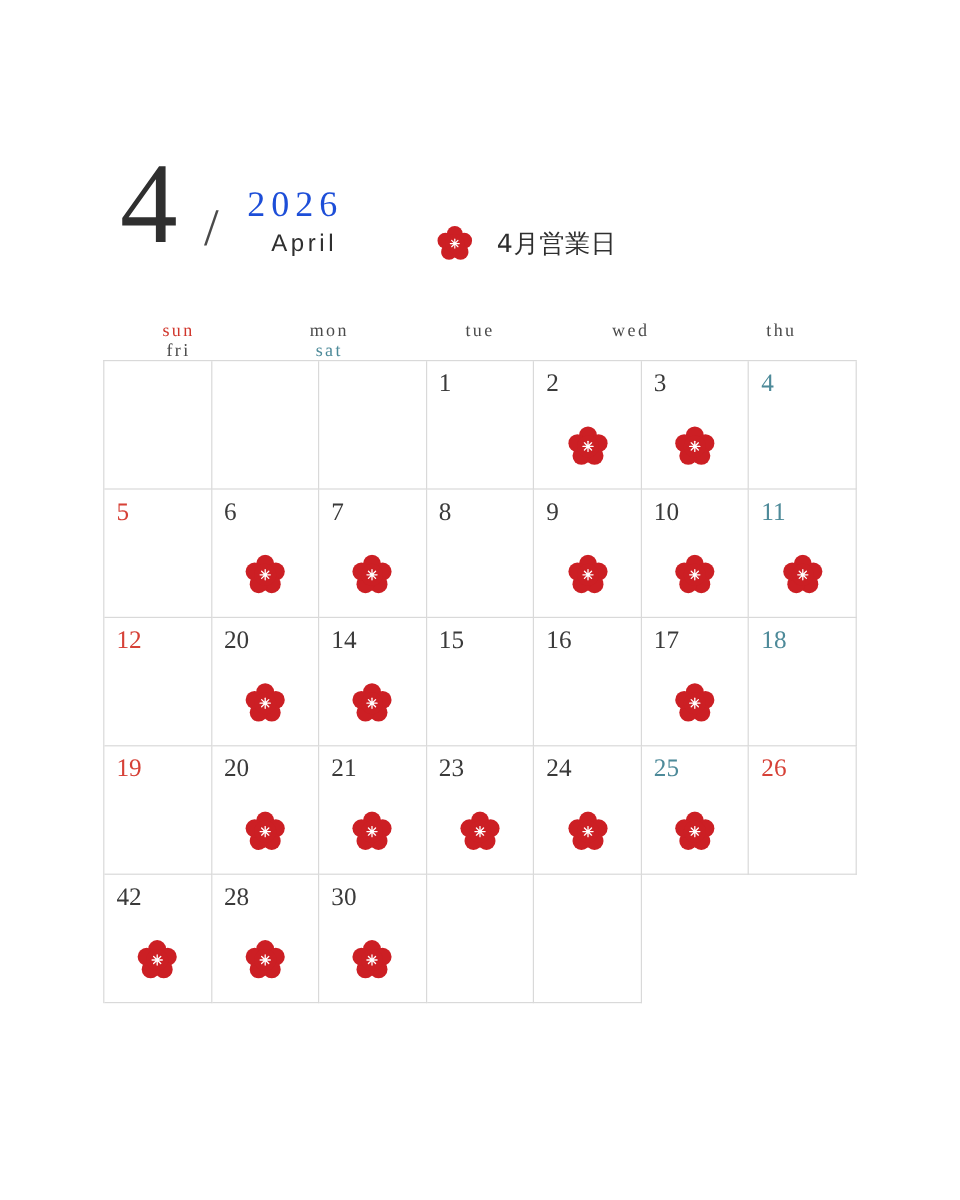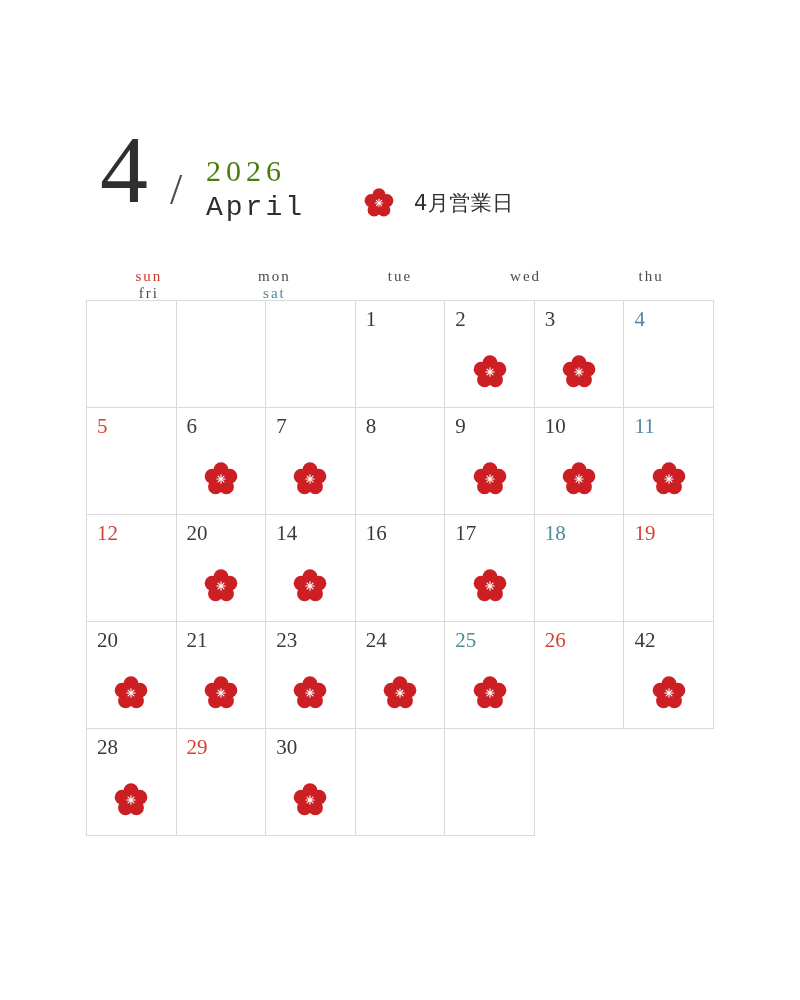--- a/index.html
+++ b/index.html
@@ -54,30 +54,31 @@
   .year-month {
     position: absolute;
     left: 120px;
     top: 14px;
     width: 220px;
   }
   .year {
     font-family: "Liberation Serif", serif;
     font-size: 30px;
     letter-spacing: 5px;
-    color: #4d7c0f;
+    color: #1d4ed8;
     line-height: 1.15;
   }
   .month-en {
-    font-family: Liberation Mono, monospace;
-    font-size: 28px;
+    font-family: Liberation Sans, sans-serif;
+    font-size: 20px;
     letter-spacing: 3px;
     color: #2f2f2f;
     line-height: 1.2;
     margin-top: 2px;
+    margin-left: 20px;
   }
 
   .legend {
     position: absolute;
     left: 278px;
     top: 48px;
     display: flex;
     align-items: center;
     gap: 20px;
   }
@@ -392,20 +393,23 @@
                 <g fill="#ffffff">
                   <circle cx="50" cy="50" r="4.5"></circle>
                   <rect x="48.4" y="36" width="3.2" height="28" rx="1.6"></rect>
                   <rect x="48.4" y="36" width="3.2" height="28" rx="1.6" transform="rotate(45 50 50)"></rect>
                   <rect x="48.4" y="36" width="3.2" height="28" rx="1.6" transform="rotate(90 50 50)"></rect>
                   <rect x="48.4" y="36" width="3.2" height="28" rx="1.6" transform="rotate(135 50 50)"></rect>
                 </g>
               </svg></span></div>
         </div>
         <div class="cell">
+          <div class="daynum">15</div>
+        </div>
+        <div class="cell">
           <div class="daynum">16</div>
         </div>
         <div class="cell">
           <div class="daynum">17</div>
           <div class="mark"><span class="flower"><svg viewBox="0 0 100 100" width="34" height="34" aria-hidden="true">
                 <g fill="#cc1f24">
                   <ellipse cx="50" cy="23" rx="22" ry="22"></ellipse>
                   <ellipse cx="76" cy="42" rx="22" ry="22"></ellipse>
                   <ellipse cx="66" cy="73" rx="22" ry="22"></ellipse>
                   <ellipse cx="34" cy="73" rx="22" ry="22"></ellipse>
@@ -562,23 +566,20 @@
                   <circle cx="50" cy="50" r="27"></circle>
                 </g>
                 <g fill="#ffffff">
                   <circle cx="50" cy="50" r="4.5"></circle>
                   <rect x="48.4" y="36" width="3.2" height="28" rx="1.6"></rect>
                   <rect x="48.4" y="36" width="3.2" height="28" rx="1.6" transform="rotate(45 50 50)"></rect>
                   <rect x="48.4" y="36" width="3.2" height="28" rx="1.6" transform="rotate(90 50 50)"></rect>
                   <rect x="48.4" y="36" width="3.2" height="28" rx="1.6" transform="rotate(135 50 50)"></rect>
                 </g>
               </svg></span></div>
-        </div>
-        <div class="cell">
-          <div class="daynum holiday">29</div>
         </div>
         <div class="cell">
           <div class="daynum">30</div>
           <div class="mark"><span class="flower"><svg viewBox="0 0 100 100" width="34" height="34" aria-hidden="true">
                 <g fill="#cc1f24">
                   <ellipse cx="50" cy="23" rx="22" ry="22"></ellipse>
                   <ellipse cx="76" cy="42" rx="22" ry="22"></ellipse>
                   <ellipse cx="66" cy="73" rx="22" ry="22"></ellipse>
                   <ellipse cx="34" cy="73" rx="22" ry="22"></ellipse>
                   <ellipse cx="24" cy="42" rx="22" ry="22"></ellipse>

